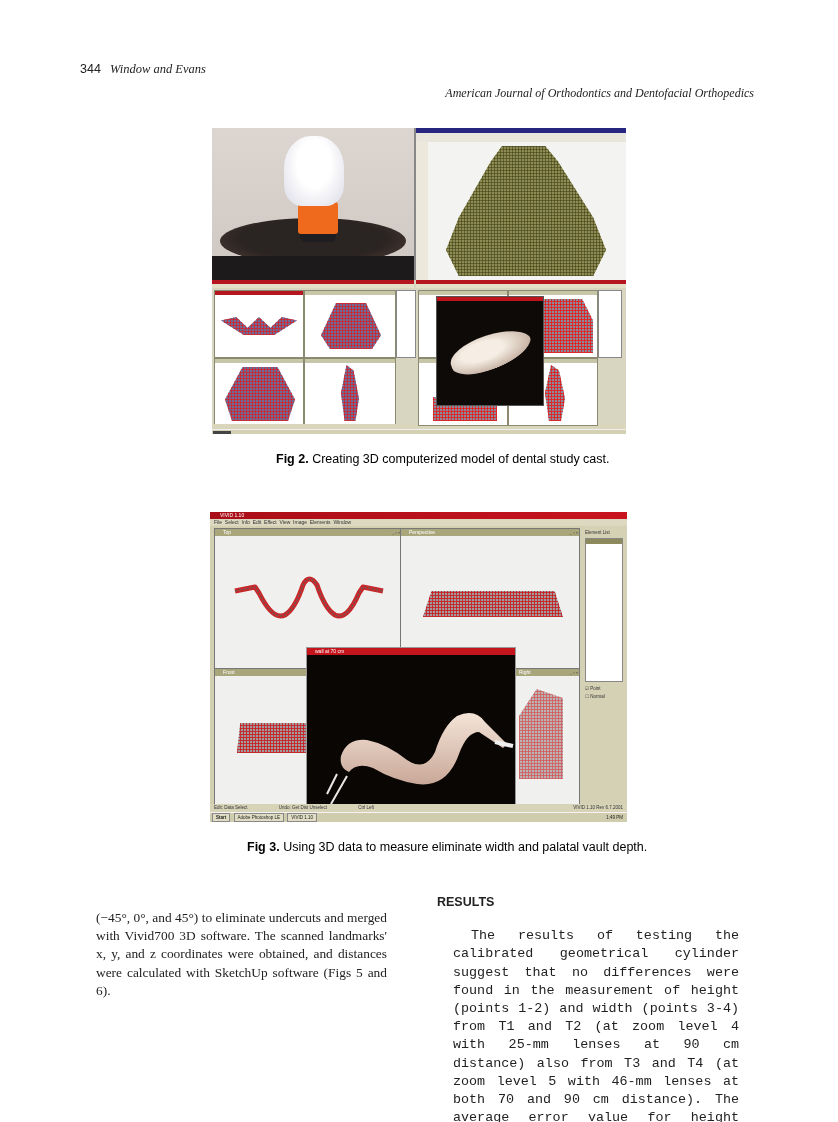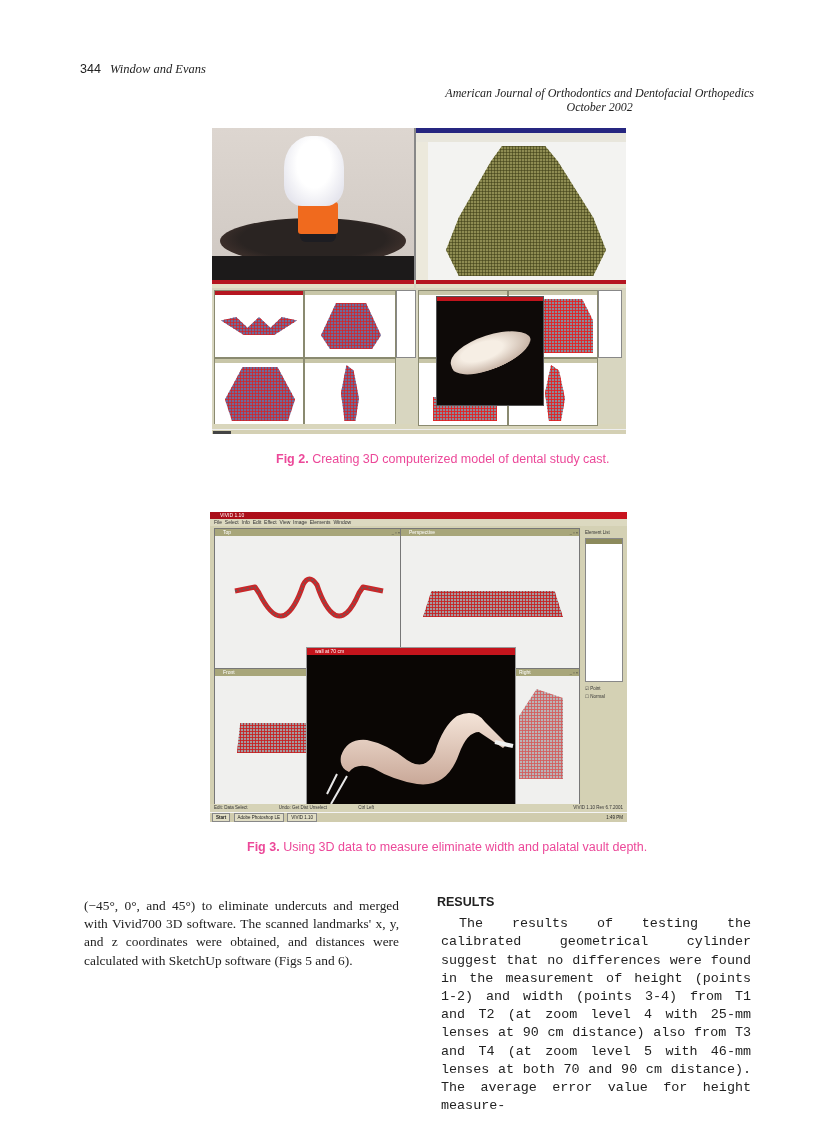--- a/index.html
+++ b/index.html
@@ -2,21 +2,21 @@
 <html><head>
 <meta charset="utf-8">
 <style>
   html, body { margin:0; padding:0; background:#fff; }
   body { width:838px; height:1122px; position:relative; overflow:hidden; font-family:"Liberation Serif", serif; color:#222; }
   .abs { position:absolute; }
   .hdr-left { left:80px; top:62px; font-size:12.5px; }
   .hdr-left .pg { font-family:"Liberation Sans", sans-serif; font-weight:normal; margin-right:6px; }
   .hdr-left .au { font-style:italic; }
   .hdr-right { right:84px; top:62px; text-align:center; font-size:12px; font-style:italic; line-height:14px;margin-top:24px; }
-  .caption { font-family:"Liberation Sans", sans-serif; font-size:12.5px; color:#ec4899;padding-left:44px; }
+  .caption { font-family:"Liberation Sans", sans-serif; font-size:12.5px; color:#000000;padding-left:44px; }
   .caption b { font-weight:bold; }
 
   
   .fig2 { left:212px; top:128px; width:414px; height:306px; background:#d8d6c0; overflow:hidden; }
   .photo { left:0; top:0; width:202px; height:152px; background:linear-gradient(#ddd6d0,#cfc8c2); overflow:hidden; }
   .cast-top { left:72px; top:8px; width:60px; height:70px; background:radial-gradient(ellipse at 50% 40%, #fff 40%, #e6e6ee 80%); border-radius:45% 45% 30% 30%; }
   .cast-base { left:86px; top:74px; width:40px; height:32px; background:#f06a1e; border-radius:3px; }
   .cast-base2 { left:88px; top:104px; width:36px; height:10px; background:#1d1d22; border-radius:0 0 6px 6px; }
   .turntable { left:8px; top:90px; width:186px; height:46px; background:radial-gradient(ellipse at 50% 45%, #2a2422 55%, #3a2e2a 70%, #1a1412 100%); border-radius:50%; }
   .table-base { left:0; top:128px; width:202px; height:24px; background:#1c1a1a; }
@@ -58,36 +58,35 @@
   .side-panel { left:371px; top:14px; width:46px; height:282px; background:#d4d1b4; }
   .side-list { left:4px; top:12px; width:36px; height:142px; background:#fff; border:1px solid #888; }
   .side-label { position:absolute; font-size:4.5px; color:#333; }
   .pop3 { left:96px; top:135px; width:208px; height:170px; background:#0a0604; border:1px solid #999; }
   .pop3-title { position:absolute; left:0; top:0; right:0; height:7px; background:#c4141c; color:#fff; font-size:5px; line-height:7px; padding-left:8px; box-sizing:border-box; }
   .f3-status { left:0; top:292px; width:417px; height:8px; background:#d6d3b7; font-size:4.5px; line-height:8px; color:#333; padding-left:4px; box-sizing:border-box; white-space:nowrap; }
   .f3-task { left:0; top:300px; width:417px; height:10px; background:#d0ccae; border-top:1px solid #f4f4f4; font-size:4.5px; line-height:9px; color:#222; box-sizing:border-box; white-space:nowrap; }
   .task-btn { display:inline-block; border:1px solid #888; background:#e0ddc4; padding:0 3px; margin-left:2px; height:7px; line-height:7px; vertical-align:middle; }
 
   .col { font-size:13.4px; line-height:18.2px; text-align:justify; }
-  .col p { margin:4px; }
+  .col p { margin:16px; }
   .col .indent { text-indent:18px;font-family:Liberation Mono, monospace; }
   .col-left { left:80px; top:893px; width:323px; }
   .col-right { left:437px; top:893px; width:318px; }
   .sec-head { font-family:"Liberation Sans", sans-serif; font-weight:bold; font-size:12.5px; margin-bottom:0; }
 </style>
 </head>
 <body>
 
 <div class="abs hdr-left">
   <span class="pg">344</span>
   <span class="au">Window and Evans</span>
 </div>
 <div class="abs hdr-right">
   <div>American Journal of Orthodontics and Dentofacial Orthopedics</div>
-  <div>October 2002</div>
 </div>
 
 <div class="abs fig2">
   <div class="abs photo">
     <div class="abs turntable"></div>
     <div class="abs table-base"></div>
     <div class="abs cast-base2"></div>
     <div class="abs cast-base"></div>
     <div class="abs cast-top"></div>
   </div>

